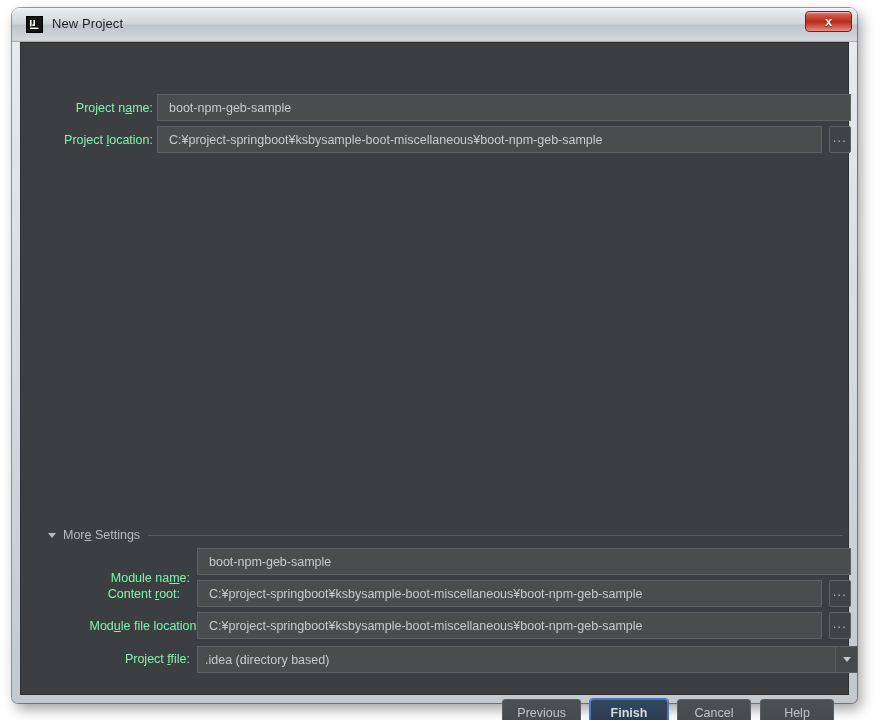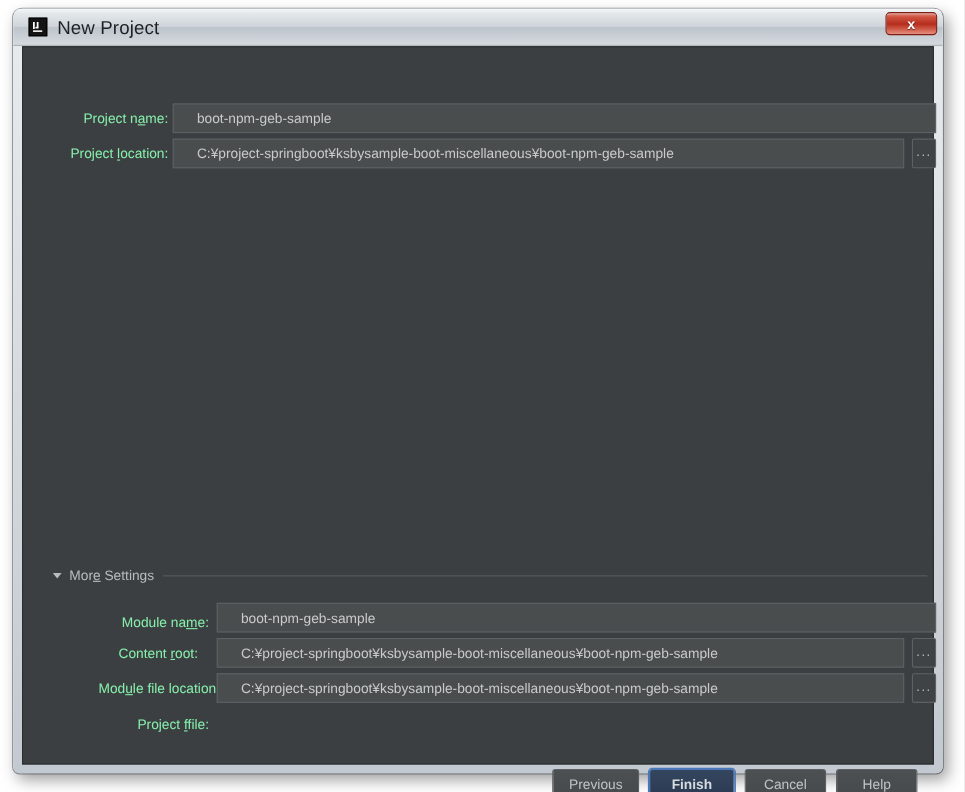--- a/index.html
+++ b/index.html
@@ -47,21 +47,21 @@
     box-sizing: border-box;
     display: flex;
     align-items: center;
     justify-content: center;
   }
   #app-icon svg { display: block; }
   #title-text {
     position: absolute;
     left: 40px;
     top: 8px;
-    font-size: 17px;
+    font-size: 13px;
     color: #1d2023;
     letter-spacing: 0.1px;
     white-space: nowrap;
   }
   #close-button {
     position: absolute;
     right: 5px;
     top: 3px;
     width: 47px;
     height: 21px;
@@ -108,21 +108,21 @@
 
   .field {
     position: absolute;
     background: #4a4d4e;
     border: 1px solid #5d6163;
     box-sizing: border-box;
     color: #c8cacb;
     font-size: 12.5px;
     display: flex;
     align-items: center;
-    padding: 0 21px;
+    padding: 0 11px;
     white-space: nowrap;
     overflow: hidden;
     cursor: text;
   }
 
   .browse-btn {
     position: absolute;
     background: #3f4345;
     border: 1px solid #5d6163;
     border-radius: 2px;
@@ -135,21 +135,21 @@
     font-size: 12px;
     letter-spacing: 1.4px;
     line-height: 1;
     padding-bottom: 4px;
   }
 
   
   #more-settings-row {
     position: absolute;
     left: 27px;
-    top: 472px;
+    top: 484px;
     width: 795px;
     height: 16px;
     display: flex;
     align-items: center;
     cursor: pointer;
   }
   #more-settings-arrow {
     width: 0; height: 0;
     border-left: 4.5px solid transparent;
     border-right: 4.5px solid transparent;
@@ -286,21 +286,21 @@
     </div>
 
     <div id="more-settings-row">
       <div id="more-settings-arrow"></div>
       <div id="more-settings-label">
         <span>Mor</span><u>e</u><span> Settings</span>
       </div>
       <div id="more-settings-sep"></div>
     </div>
 
-    <div class="label" style="left:47px; top:516px; width:122px;">
+    <div class="label" style="left:47px; top:528px; width:122px;">
       <span>Module na</span><u>m</u><span>e:</span>
     </div>
     <div class="field" style="left:176px; top:505px; width:654px; height:27px;">
       <span>boot-npm-geb-sample</span>
     </div>
 
     <div class="label" style="left:37px; top:544px; width:122px;text-align:right;">
       <span>Content </span><u>r</u><span>oot:</span>
     </div>
     <div class="field" style="left:176px; top:537px; width:625px; height:27px;">
@@ -315,20 +315,26 @@
     </div>
     <div class="field" style="left:176px; top:569px; width:625px; height:27px;">
       <span>C:¥project-springboot¥ksbysample-boot-miscellaneous¥boot-npm-geb-sample</span>
     </div>
     <div class="browse-btn" style="left:808px; top:569px; width:22px; height:27px;">
       <span>...</span>
     </div>
 
     <div class="label" style="left:47px; top:609px; width:122px;">
       <span>Project </span><u>f</u><span>file:</span>
+    </div>
+    <div id="project-format-combo">
+      <div id="project-format-value">.idea (directory based)</div>
+      <div id="project-format-arrow-btn">
+        <div id="project-format-arrow"></div>
+      </div>
     </div>
 
     <div id="button-bar">
       <div class="dlg-btn">Previous</div>
       <div class="dlg-btn default">Finish</div>
       <div class="dlg-btn">Cancel</div>
       <div class="dlg-btn">Help</div>
     </div>
 
   </div>

